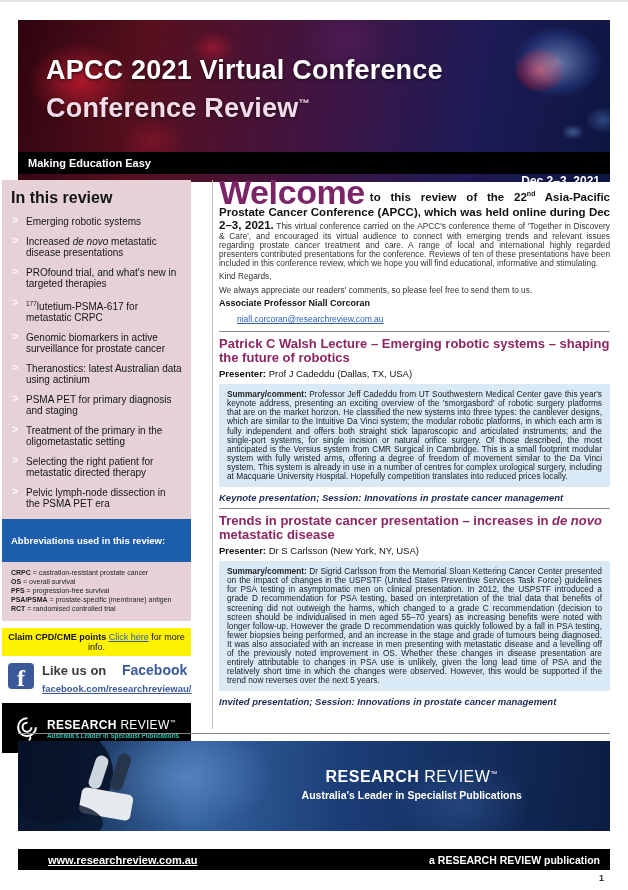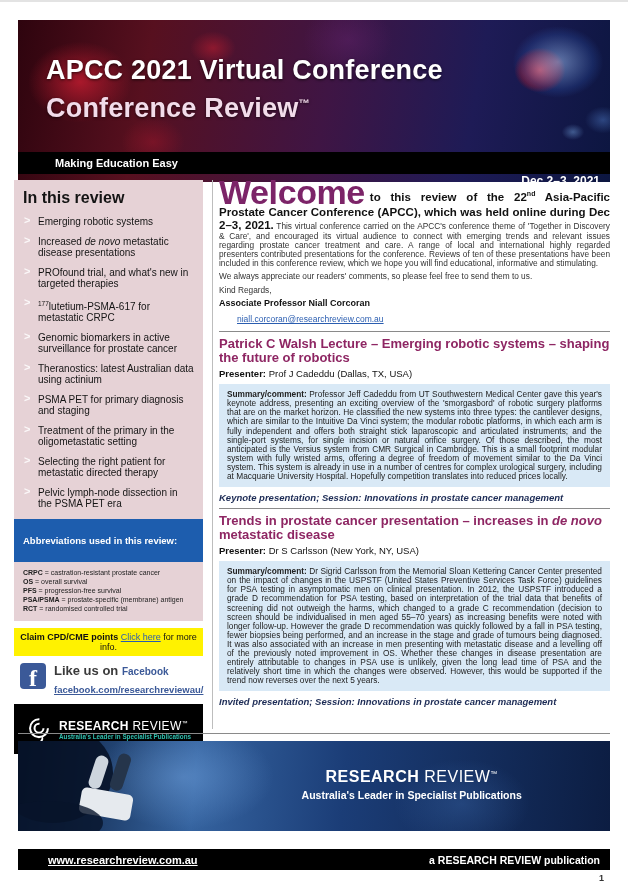--- a/index.html
+++ b/index.html
@@ -21,47 +21,47 @@
   .header-title{position:absolute;left:28px;top:34px;}
   .ht1{font-size:27px;font-weight:bold;color:#ffffff;letter-spacing:.2px;line-height:32px;
        text-shadow:0 1px 3px rgba(0,0,0,.65);}
   .ht2{font-size:27px;font-weight:bold;color:#f2dcea;letter-spacing:.2px;line-height:34px;
        text-shadow:0 1px 3px rgba(0,0,0,.65);}
   .ht2 sup{font-size:11px;}
 
   .meta-bar{position:absolute;left:18px;top:150px;width:592px;height:22px;background:#000;
     color:#fff;display:flex;justify-content:space-between;align-items:center;
     padding:0 10px;box-sizing:border-box;font-weight:bold;}
-  .meta-left{font-size:11px;margin-left:27px;}
+  .meta-left{font-size:11px;}
   .meta-right{font-size:12px;margin-top:36px;}
 
   .v-divider{position:absolute;left:212px;top:178px;width:1px;height:549px;background:#bdbdbd;}
 
   
-  .sidebar{position:absolute;left:14px;top:178px;width:189px;}
+  .sidebar{position:absolute;left:2px;top:178px;width:189px;}
   .pink-box{background:#e6d2d6;padding:9px 9px 8px;box-sizing:border-box;}
   .sb-title{margin:0 0 9px;font-size:16px;font-weight:bold;color:#141414;}
   ul.topics{list-style:none;margin:0;padding:0;}
   .topics li{position:relative;padding-left:15px;margin-bottom:9px;font-size:10px;line-height:11px;color:#141414;}
   .topics .chev{position:absolute;left:1px;top:-1px;font-weight:bold;color:rgba(255,255,255,.85);font-size:11px;}
   .topics sup{font-size:6.5px;}
   .abbrev-head{background:#1d5dae;color:#fff;font-weight:bold;font-size:9.5px;
     margin:10px -9px 0;padding:16px 9px;}
   .abbrev-body{padding-top:6px;font-size:7px;line-height:9px;color:#222;}
   .abbrev-body b{font-weight:bold;}
   .cpd-bar{margin-top:7px;background:#fff200;text-align:center;font-size:9px;padding:4px 2px;color:#111;}
   .cpd-bar b{font-weight:bold;}
   .cpd-bar a{color:#2a5db0;text-decoration:underline;}
   .fb{margin-top:7px;display:flex;align-items:flex-start;padding-left:6px;}
   .fb-icon{width:26px;height:26px;background:#3b5998;border-radius:4px;color:#fff;
     font-family:"Liberation Serif",serif;font-weight:bold;font-size:24px;line-height:30px;
     text-align:center;overflow:hidden;flex:0 0 auto;}
   .fb-text{margin-left:8px;}
   .fb-line1{font-size:13px;font-weight:bold;color:#3a3a3a;line-height:15px;}
-  .fb-brand{color:#3b5998;font-size:10px;}
+  .fb-brand{color:#3b5998;font-size:14px;margin-left:12px;}
   .fb-url{display:inline-block;font-size:9.5px;font-weight:bold;color:#3b5998;text-decoration:underline;margin-top:1px;}
   .logo-box{margin-top:7px;background:#000;height:50px;display:flex;align-items:center;justify-content:center;gap:7px;}
   .logo-col .l1{color:#fff;font-size:12px;letter-spacing:.3px;line-height:13px;}
   .logo-col .l1 b{font-weight:bold;}
   .logo-col .l1 sup{font-size:6px;}
   .logo-tagline{color:#2fbfae;font-size:6.3px;font-weight:bold;line-height:8px;}
 
   
   .main{position:absolute;left:219px;top:176px;width:391px;}
   .hr{height:1px;background:#8a8a8a;margin:5px 0;}
@@ -174,22 +174,22 @@
       </div>
     </div>
   </div>
 
   <div class="main">
 
     <div>
       <p class="welcome-para">
         <span class="welcome-word">Welcome</span><span class="welcome-lead"><span>to this review of the 22</span><sup>nd</sup><span> Asia-Pacific Prostate Cancer Conference (APCC), which was held online during Dec 2–3, 2021.</span></span><span> This virtual conference carried on the APCC's conference theme of 'Together in Discovery &amp; Care', and encouraged its virtual audience to connect with emerging trends and relevant issues regarding prostate cancer treatment and care. A range of local and international highly regarded presenters contributed presentations for the conference. Reviews of ten of these presentations have been included in this conference review, which we hope you will find educational, informative and stimulating.</span>
       </p>
+      <p class="wl-line">Kind Regards,</p>
       <p class="wl-line">We always appreciate our readers' comments, so please feel free to send them to us.</p>
-      <p class="wl-line">Kind Regards,</p>
       <p class="wl-author">Associate Professor Niall Corcoran</p>
       <a href="#" class="wl-email">niall.corcoran@researchreview.com.au</a>
     </div>
 
     <div class="hr"></div>
 
     <div class="section">
       <h3 class="sec-title"><span>Patrick C Walsh Lecture – Emerging robotic systems – shaping the future of robotics</span><i></i><span></span></h3>
       <p class="presenter"><b>Presenter:</b><span> Prof J Cadeddu (Dallas, TX, USA)</span></p>
       <div class="summary"><b>Summary/comment:</b><span> Professor Jeff Cadeddu from UT Southwestern Medical Center gave this year's keynote address, presenting an exciting overview of the 'smorgasbord' of robotic surgery platforms that are on the market horizon. He classified the new systems into three types: the cantilever designs, which are similar to the Intuitive Da Vinci system; the modular robotic platforms, in which each arm is fully independent and offers both straight stick laparoscopic and articulated instruments; and the single-port systems, for single incision or natural orifice surgery. Of those described, the most anticipated is the Versius system from CMR Surgical in Cambridge. This is a small footprint modular system with fully wristed arms, offering a degree of freedom of movement similar to the Da Vinci system. This system is already in use in a number of centres for complex urological surgery, including at Macquarie University Hospital. Hopefully competition translates into reduced prices locally.</span></div>

